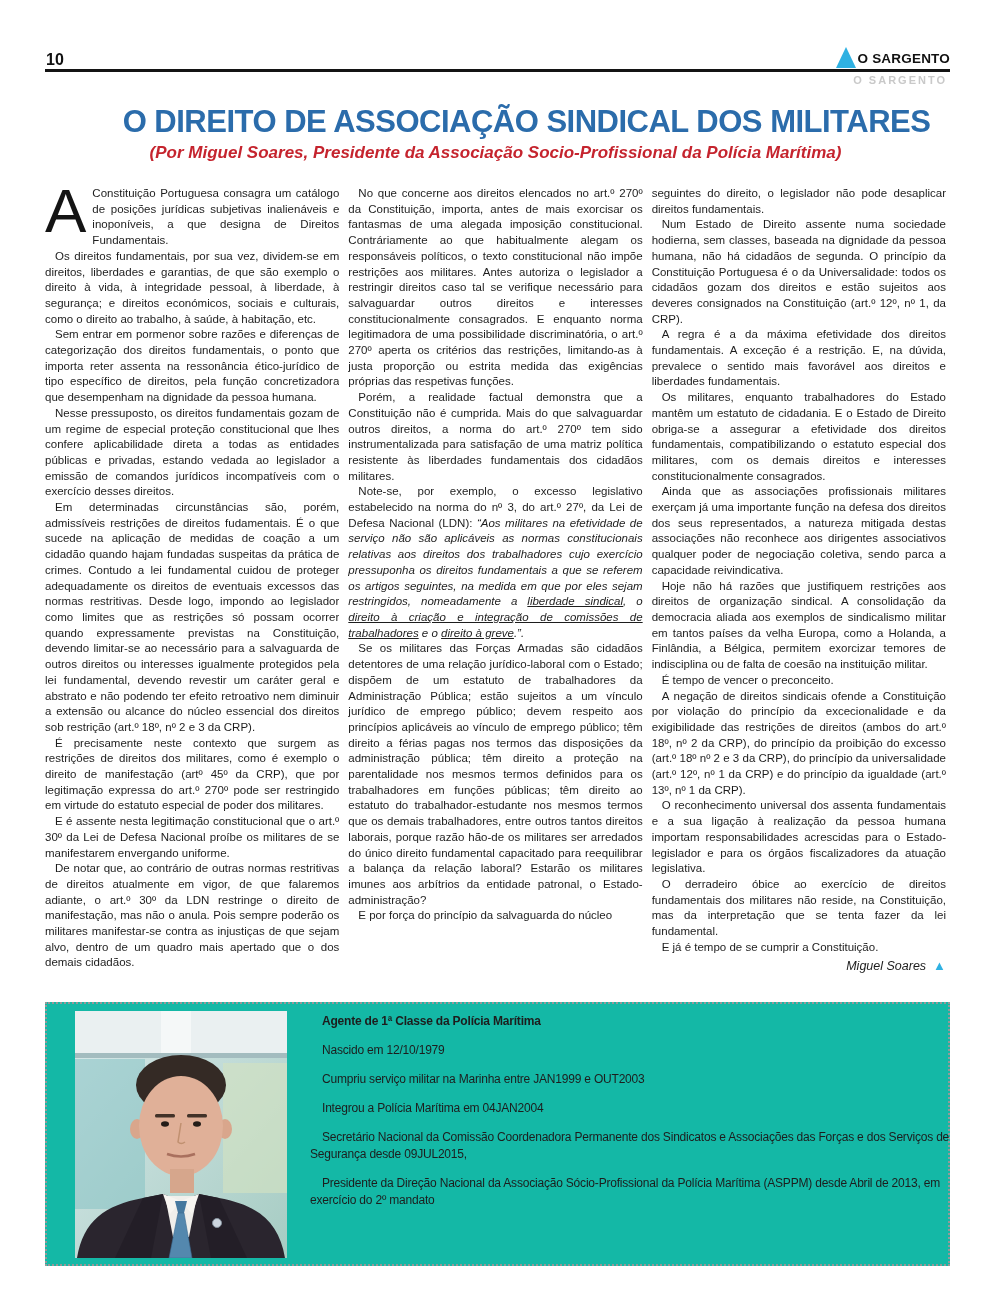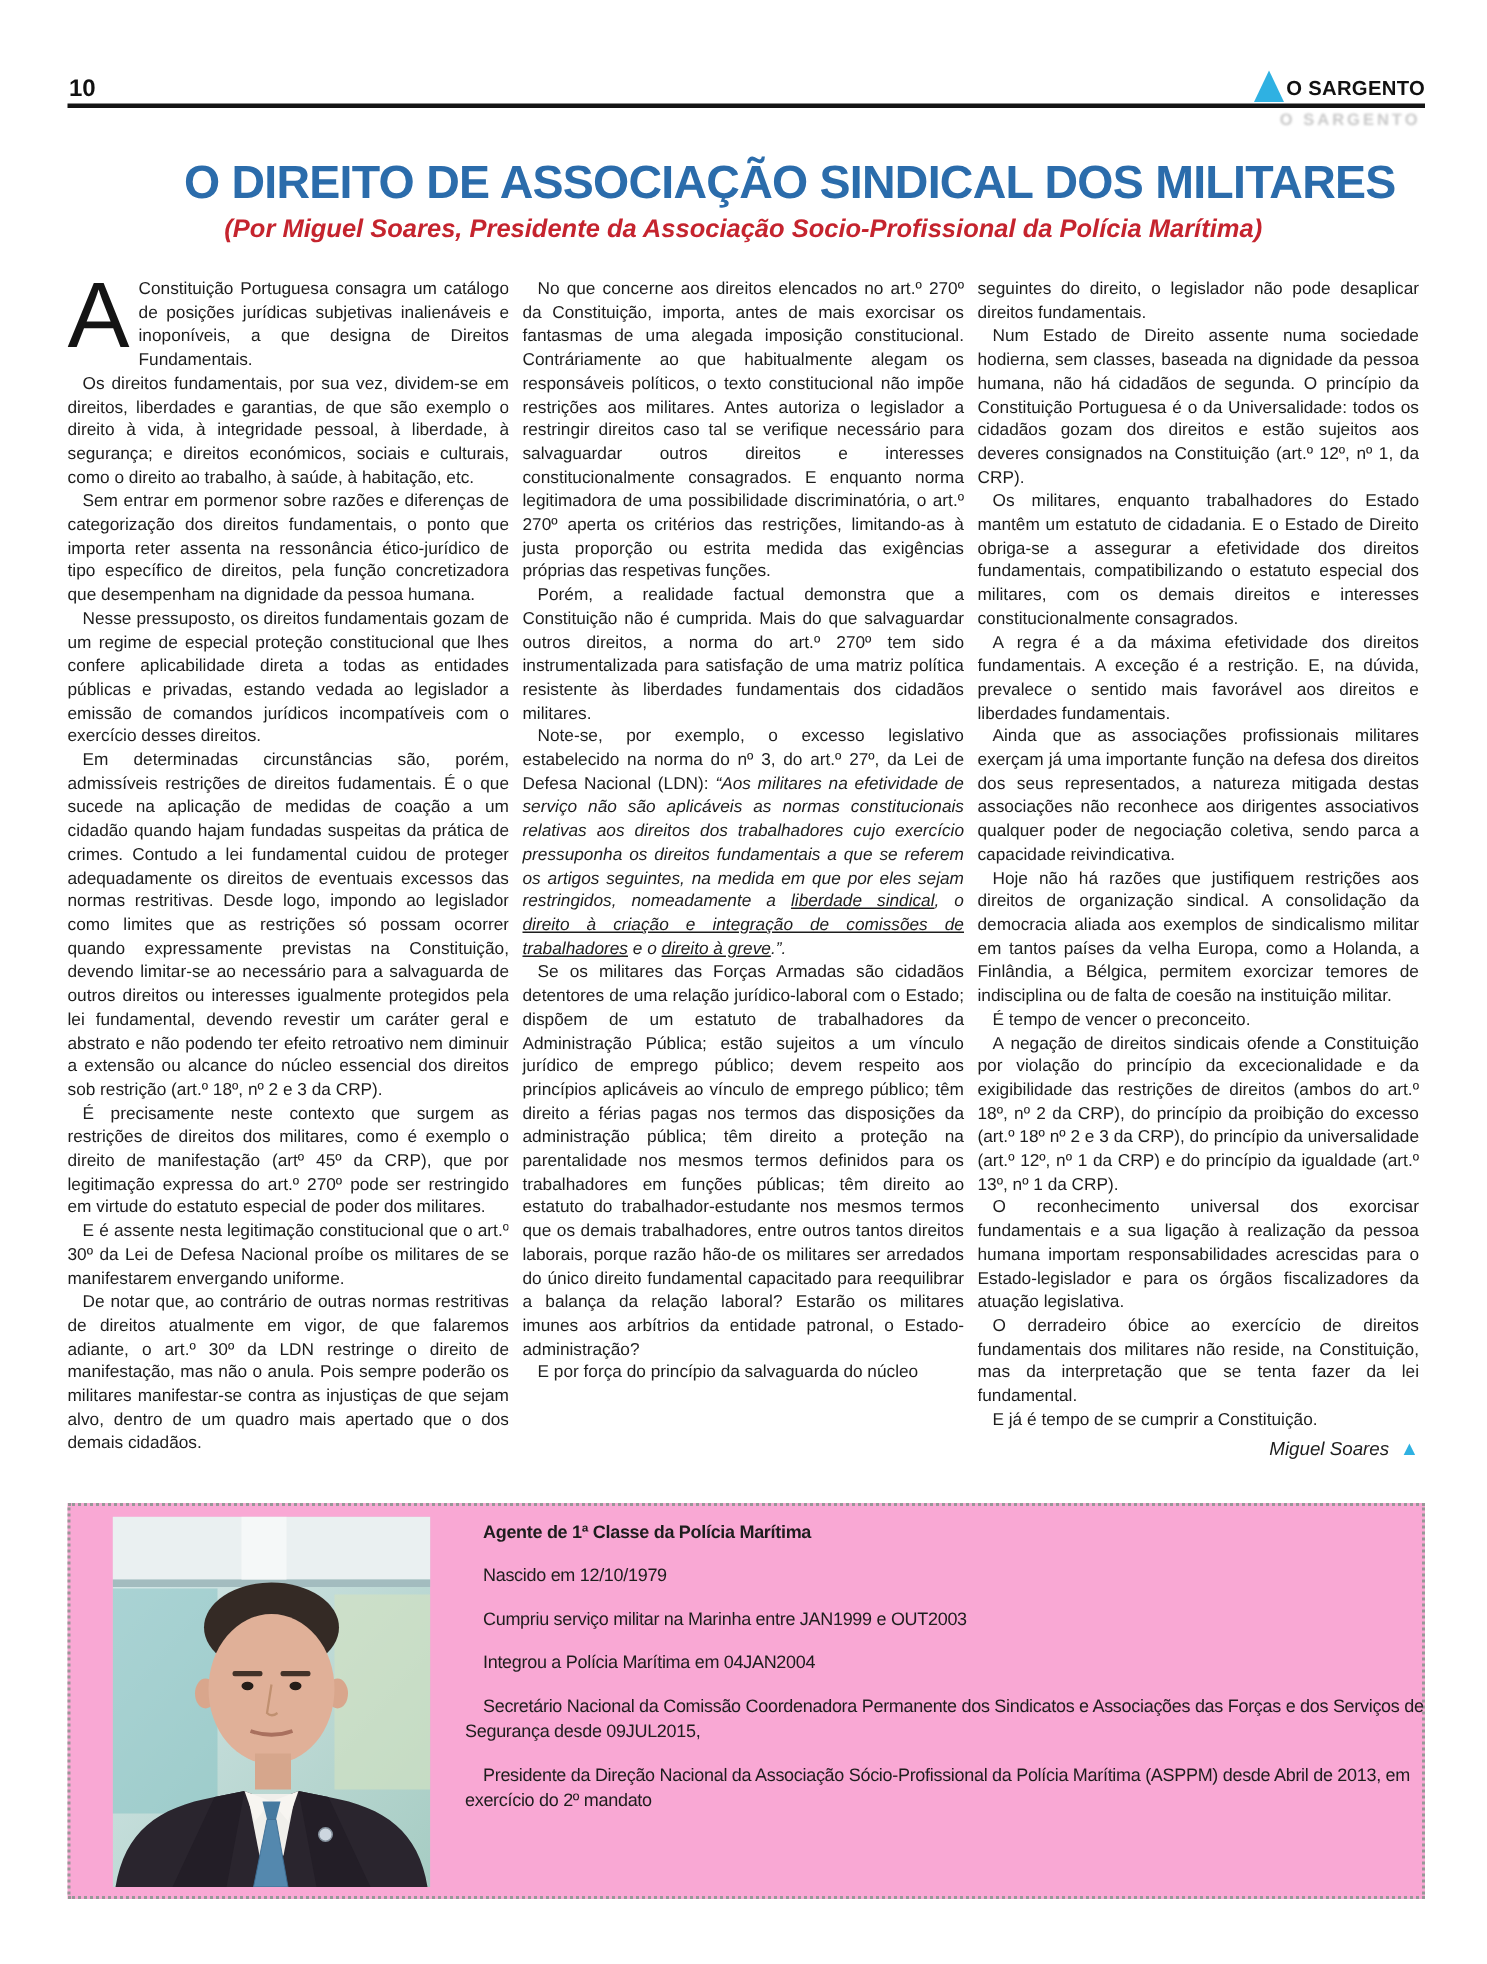--- a/index.html
+++ b/index.html
@@ -22,21 +22,21 @@
   .col{flex:1 1 0;text-align:justify;font-size:11.5px;line-height:15.7px;overflow:hidden;}
   .para{margin:0;text-indent:10px;}
   .para.first{text-indent:0;}
   .dropcap{float:left;font-size:62px;line-height:47px;padding:1px 6px 0 0;color:#141414;font-weight:400;}
   .u{text-decoration:underline;}
   .it{font-style:italic;}
   .signature{margin:3px 0 0 0;text-align:right;font-style:italic;font-size:12.5px;}
   .sig-triangle{color:#2fb1e2;font-style:normal;margin-left:7px;font-size:13px;}
 
   
-  .bio-box{position:absolute;left:45px;top:1002px;width:905px;height:264px;border:2px dotted #979797;box-sizing:border-box;background:#f9a8d4;}
+  .bio-box{position:absolute;left:45px;top:1002px;width:905px;height:264px;border:2px dotted #979797;box-sizing:border-box;background:#14b8a6;}
   .bio-photo{position:absolute;left:28px;top:7px;width:212px;height:247px;overflow:hidden;}
   .bio-text{position:absolute;left:263px;top:9px;width:645px;}
   .bio-line{margin:0 0 12px 0;font-size:12px;line-height:17px;letter-spacing:-0.2px;text-indent:12px;}
   .bio-line.bold{font-weight:bold;}
 </style>
 </head>
 <body>
 
 <div class="pagenum">10</div>
 <div class="rule"></div>
@@ -63,27 +63,27 @@
     <div class="col">
       <p class="para"><span>No que concerne aos direitos elencados no art.º 270º da Constituição, importa, antes de mais exorcisar os fantasmas de uma alegada imposição constitucional. Contráriamente ao que habitualmente alegam os responsáveis políticos, o texto constitucional não impõe restrições aos militares. Antes autoriza o legislador a restringir direitos caso tal se verifique necessário para salvaguardar outros direitos e interesses constitucionalmente consagrados. E enquanto norma legitimadora de uma possibilidade discriminatória, o art.º 270º aperta os critérios das restrições, limitando-as à justa proporção ou estrita medida das exigências próprias das respetivas funções.</span></p>
       <p class="para"><span>Porém, a realidade factual demonstra que a Constituição não é cumprida. Mais do que salvaguardar outros direitos, a norma do art.º 270º tem sido instrumentalizada para satisfação de uma matriz política resistente às liberdades fundamentais dos cidadãos militares.</span></p>
       <p class="para"><span>Note-se, por exemplo, o excesso legislativo estabelecido na norma do nº 3, do art.º 27º, da Lei de Defesa Nacional (LDN): </span><span class="it">“Aos militares na efetividade de serviço não são aplicáveis as normas constitucionais relativas aos direitos dos trabalhadores cujo exercício pressuponha os direitos fundamentais a que se referem os artigos seguintes, na medida em que por eles sejam restringidos, nomeadamente a </span><span class="it u">liberdade sindical</span><span class="it">, o </span><span class="it u">direito à criação e integração de comissões de trabalhadores</span><span class="it"> e o </span><span class="it u">direito à greve</span><span class="it">.”.</span></p>
       <p class="para"><span>Se os militares das Forças Armadas são cidadãos detentores de uma relação jurídico-laboral com o Estado; dispõem de um estatuto de trabalhadores da Administração Pública; estão sujeitos a um vínculo jurídico de emprego público; devem respeito aos princípios aplicáveis ao vínculo de emprego público; têm direito a férias pagas nos termos das disposições da administração pública; têm direito a proteção na parentalidade nos mesmos termos definidos para os trabalhadores em funções públicas; têm direito ao estatuto do trabalhador-estudante nos mesmos termos que os demais trabalhadores, entre outros tantos direitos laborais, porque razão hão-de os militares ser arredados do único direito fundamental capacitado para reequilibrar a balança da relação laboral? Estarão os militares imunes aos arbítrios da entidade patronal, o Estado-administração?</span></p>
       <p class="para"><span>E por força do princípio da salvaguarda do núcleo</span></p>
     </div>
     <div class="col">
       <p class="para first"><span>seguintes do direito, o legislador não pode desaplicar direitos fundamentais.</span></p>
       <p class="para"><span>Num Estado de Direito assente numa sociedade hodierna, sem classes, baseada na dignidade da pessoa humana, não há cidadãos de segunda. O princípio da Constituição Portuguesa é o da Universalidade: todos os cidadãos gozam dos direitos e estão sujeitos aos deveres consignados na Constituição (art.º 12º, nº 1, da CRP).</span></p>
+      <p class="para"><span>A regra é a da máxima efetividade dos direitos fundamentais. A exceção é a restrição. E, na dúvida, prevalece o sentido mais favorável aos direitos e liberdades fundamentais.</span></p>
       <p class="para"><span>Os militares, enquanto trabalhadores do Estado mantêm um estatuto de cidadania. E o Estado de Direito obriga-se a assegurar a efetividade dos direitos fundamentais, compatibilizando o estatuto especial dos militares, com os demais direitos e interesses constitucionalmente consagrados.</span></p>
-      <p class="para"><span>A regra é a da máxima efetividade dos direitos fundamentais. A exceção é a restrição. E, na dúvida, prevalece o sentido mais favorável aos direitos e liberdades fundamentais.</span></p>
       <p class="para"><span>Ainda que as associações profissionais militares exerçam já uma importante função na defesa dos direitos dos seus representados, a natureza mitigada destas associações não reconhece aos dirigentes associativos qualquer poder de negociação coletiva, sendo parca a capacidade reivindicativa.</span></p>
       <p class="para"><span>Hoje não há razões que justifiquem restrições aos direitos de organização sindical. A consolidação da democracia aliada aos exemplos de sindicalismo militar em tantos países da velha Europa, como a Holanda, a Finlândia, a Bélgica, permitem exorcizar temores de indisciplina ou de falta de coesão na instituição militar.</span></p>
       <p class="para"><span>É tempo de vencer o preconceito.</span></p>
       <p class="para"><span>A negação de direitos sindicais ofende a Constituição por violação do princípio da excecionalidade e da exigibilidade das restrições de direitos (ambos do art.º 18º, nº 2 da CRP), do princípio da proibição do excesso (art.º 18º nº 2 e 3 da CRP), do princípio da universalidade (art.º 12º, nº 1 da CRP) e do princípio da igualdade (art.º 13º, nº 1 da CRP).</span></p>
-      <p class="para"><span>O reconhecimento universal dos exorcisar fundamentais e a sua ligação à realização da pessoa humana importam responsabilidades acrescidas para o Estado-legislador e para os órgãos fiscalizadores da atuação legislativa.</span></p>
+      <p class="para"><span>O reconhecimento universal dos assenta fundamentais e a sua ligação à realização da pessoa humana importam responsabilidades acrescidas para o Estado-legislador e para os órgãos fiscalizadores da atuação legislativa.</span></p>
       <p class="para"><span>O derradeiro óbice ao exercício de direitos fundamentais dos militares não reside, na Constituição, mas da interpretação que se tenta fazer da lei fundamental.</span></p>
       <p class="para"><span>E já é tempo de se cumprir a Constituição.</span></p>
       <p class="signature"><span>Miguel Soares</span><span class="sig-triangle">▲</span></p>
     </div>
   </div>
 
 <div class="bio-box">
   <div class="bio-photo">
     <svg width="212" height="247" viewBox="0 0 212 247" xmlns="http://www.w3.org/2000/svg">
       <defs>

